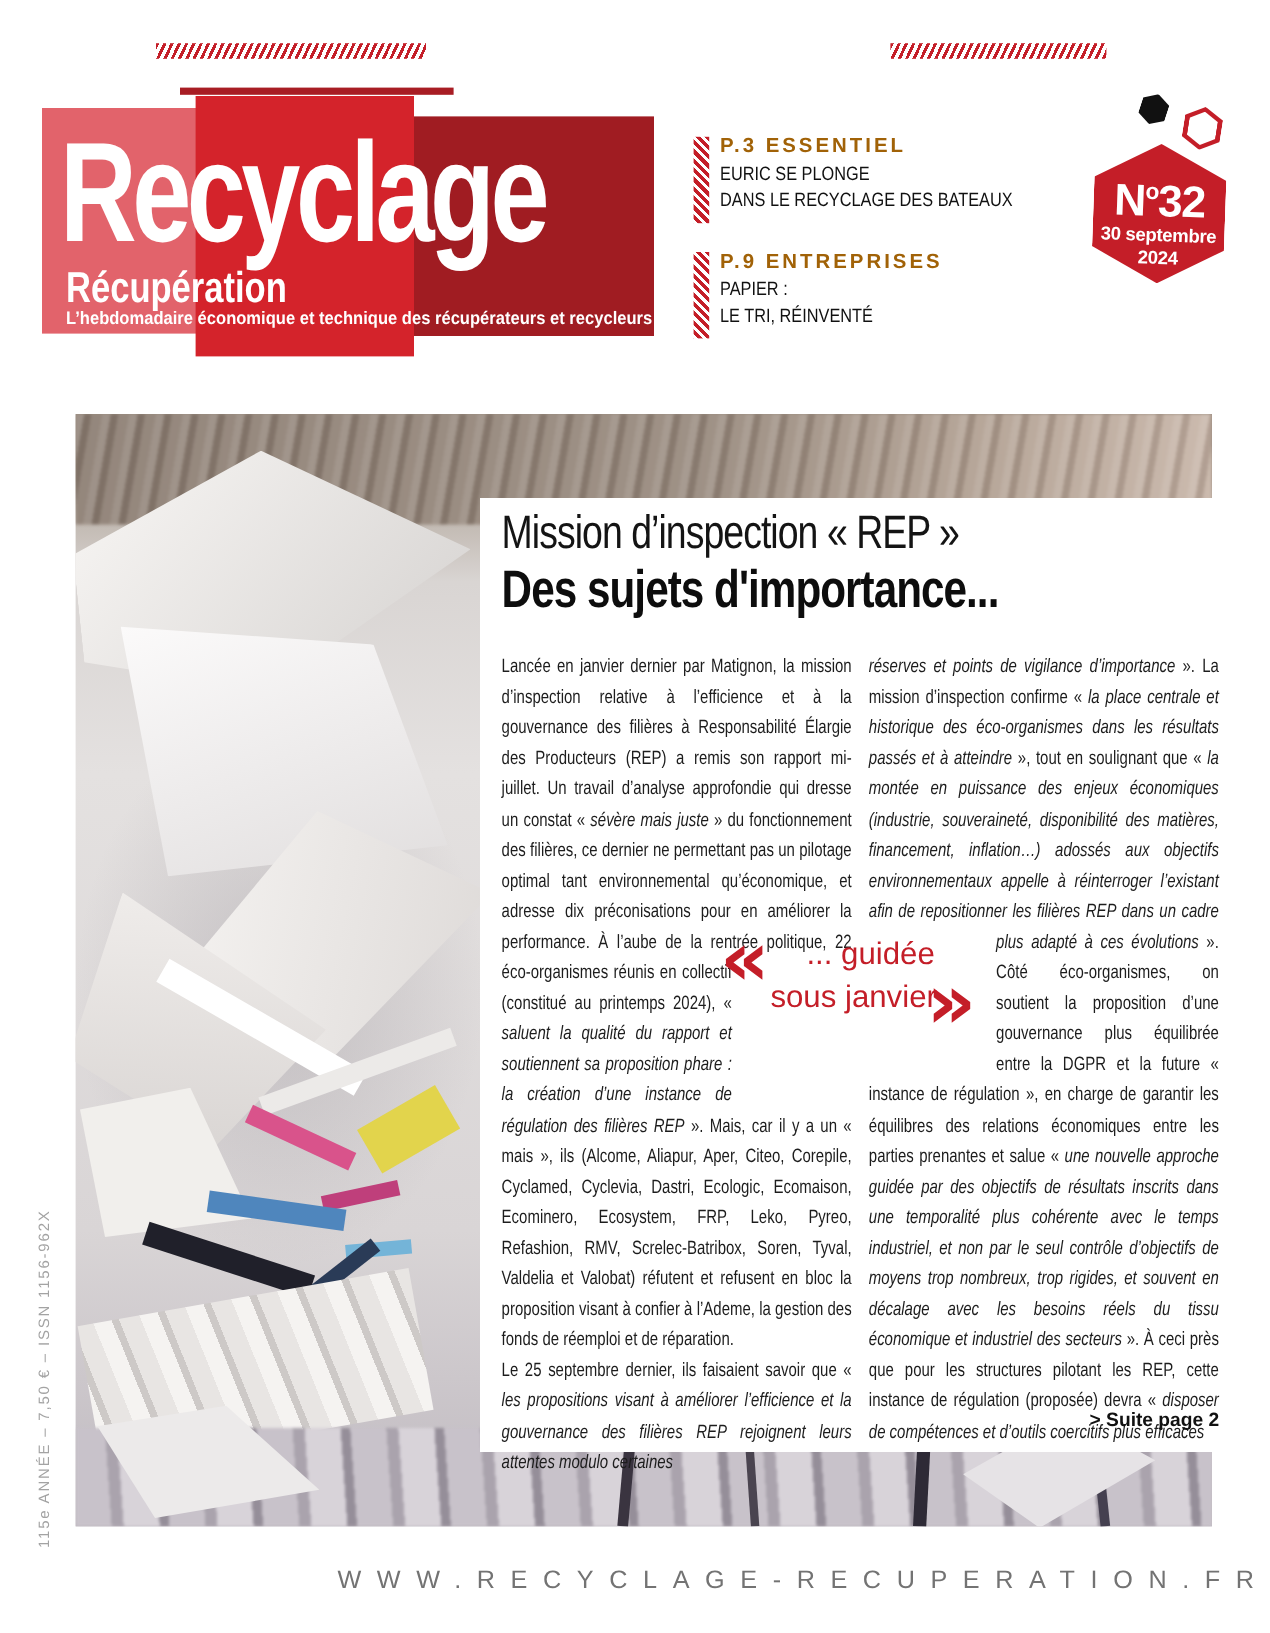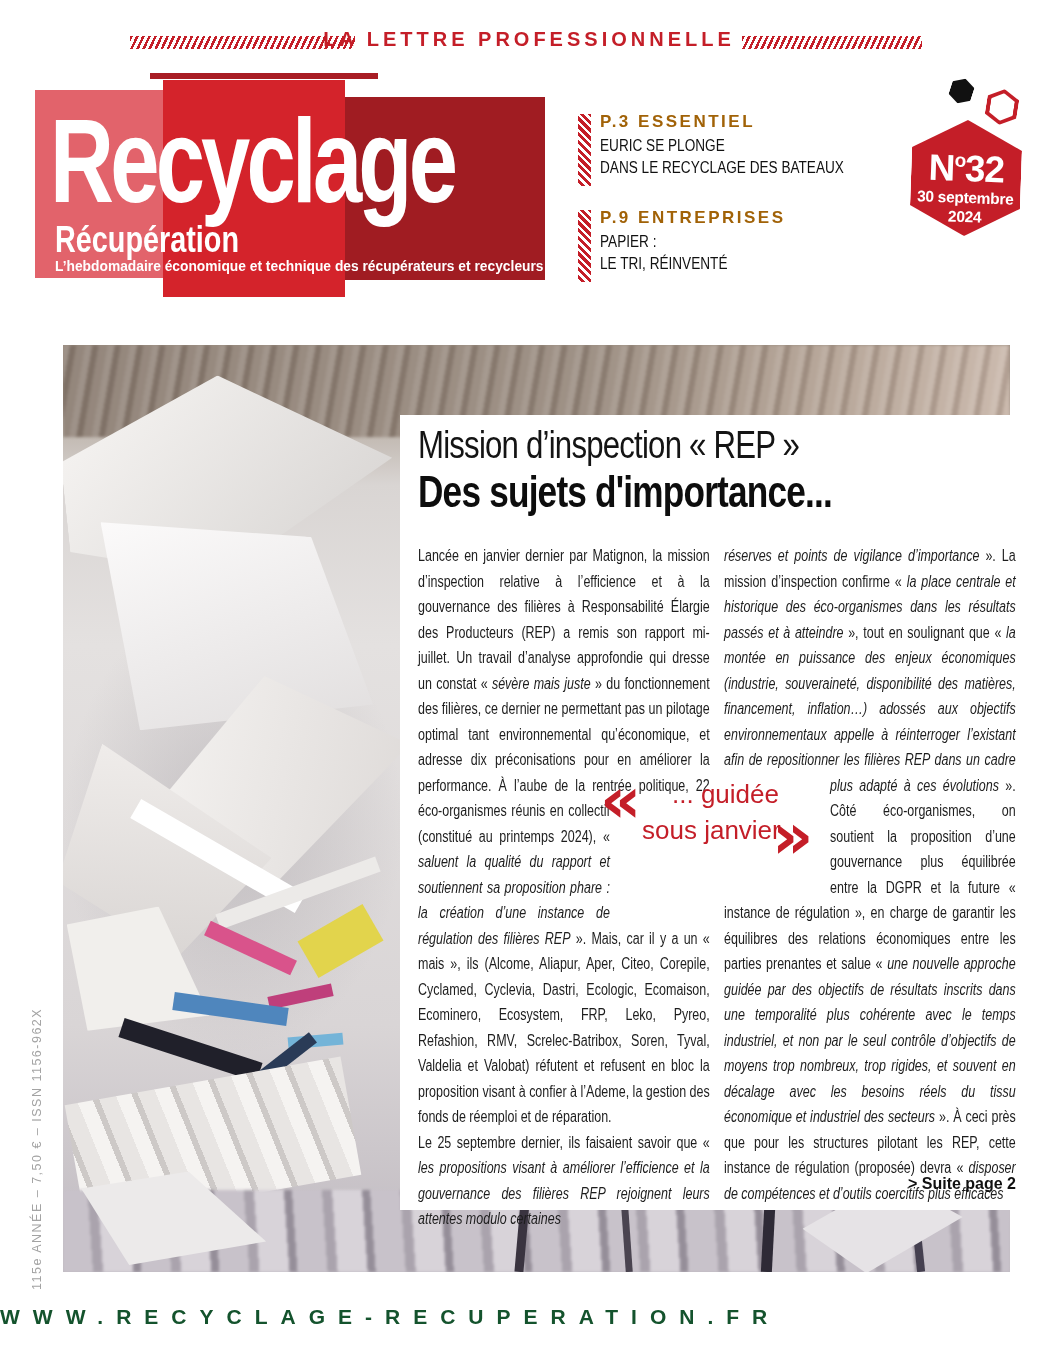--- a/index.html
+++ b/index.html
@@ -80,30 +80,29 @@
   .pq .l1,.pq .l2 { position:absolute; color:#c41e28; font-weight:500; font-size:26px; white-space:nowrap; }
   .pq .l1 { left:72px; top:8px; }
   .pq .l2 { left:42px; top:44px; }
 
   .suite { position:absolute; right:0; top:760px; font-size:16px; font-weight:bold; color:#111; }
 
   
   .spine { position:absolute; left:30px; top:1290px; width:300px; height:18px;
     transform:rotate(-90deg); transform-origin:left top; font-size:12.5px; color:#a3a3a3;
     letter-spacing:1.5px; white-space:nowrap; }
-  .footer-url { position:absolute; left:0; right:0; top:1305px; text-align:left;
-    font-size:21px; font-weight:bold; color:#14532d; letter-spacing:13px; }
+  .footer-url { position:absolute; left:0; right:0; top:1305px; text-align:right;
+    font-size:21px; font-weight:normal; color:#737373; letter-spacing:13px; }
 </style>
 </head>
 <body>
 
 <div id="page">
 
   <div class="hatch l"></div>
-  <div class="kicker">LA LETTRE PROFESSIONNELLE</div>
   <div class="hatch r"></div>
   <div class="topbar"></div>
 
   <div class="lp light"></div>
   <div class="lp mid"></div>
   <div class="lp dark"></div>
   <div class="logo-title">Recyclage</div>
   <div class="logo-sub">Récupération</div>
   <div class="logo-tag">L’hebdomadaire économique et technique des récupérateurs et recycleurs</div>
 

